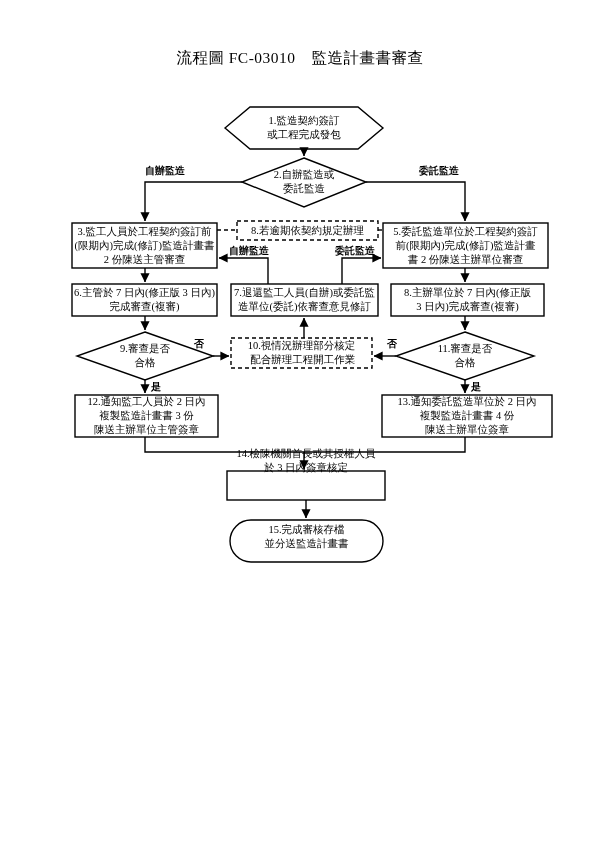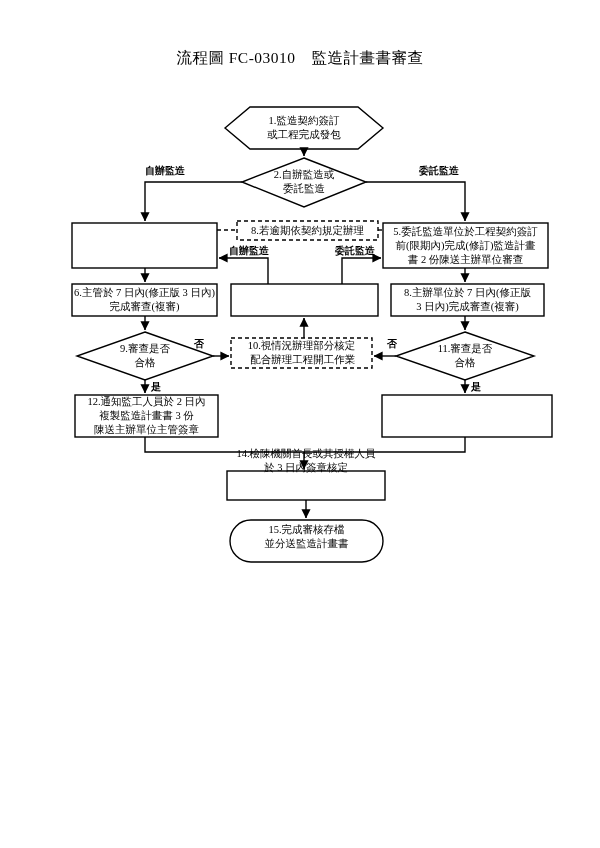--- a/index.html
+++ b/index.html
@@ -73,37 +73,45 @@
     <path d="M145,437 L145,452 L304,452"></path>
     <path d="M465,437 L465,452 L304,452"></path>
     <path d="M304,452 L304,469" marker-end="url(#arw)"></path>
     <path d="M306,500 L306,518" marker-end="url(#arw)"></path>
   </svg>
 
   <div class="node-text" style="left:233px;top:107px;width:142px;height:42px;">1.監造契約簽訂
 或工程完成發包</div>
   <div class="node-text" style="left:246px;top:159px;width:116px;height:46px;">2.自辦監造或
 委託監造</div>
+  <div class="node-text" style="left:73px;top:223px;width:143px;height:45px;">3.監工人員於工程契約簽訂前
+(限期內)完成(修訂)監造計畫書
+2 份陳送主管審查</div>
   <div class="node-text" style="left:238px;top:221px;width:139px;height:19px;">8.若逾期依契約規定辦理</div>
   <div class="node-text" style="left:384px;top:223px;width:163px;height:45px;">5.委託監造單位於工程契約簽訂
 前(限期內)完成(修訂)監造計畫
 書 2 份陳送主辦單位審查</div>
   <div class="node-text" style="left:73px;top:284px;width:143px;height:32px;">6.主管於 7 日內(修正版 3 日內)
 完成審查(複審)</div>
+  <div class="node-text" style="left:232px;top:284px;width:145px;height:32px;">7.退還監工人員(自辦)或委託監
+造單位(委託)依審查意見修訂</div>
   <div class="node-text" style="left:392px;top:284px;width:151px;height:32px;">8.主辦單位於 7 日內(修正版
 3 日內)完成審查(複審)</div>
   <div class="node-text" style="left:87px;top:332px;width:116px;height:48px;">9.審查是否
 合格</div>
   <div class="node-text" style="left:232px;top:338px;width:139px;height:30px;text-align:right;">10.視情況辦理部分核定
 配合辦理工程開工作業</div>
   <div class="node-text" style="left:407px;top:332px;width:116px;height:48px;">11.審查是否
 合格</div>
   <div class="node-text" style="left:76px;top:395px;width:141px;height:42px;">12.通知監工人員於 2 日內
 複製監造計畫書 3 份
 陳送主辦單位主管簽章</div>
+  <div class="node-text" style="left:383px;top:395px;width:168px;height:42px;">13.通知委託監造單位於 2 日內
+複製監造計畫書 4 份
+陳送主辦單位簽章</div>
   <div class="node-text" style="left:228px;top:446px;width:156px;height:29px;">14.檢陳機關首長或其授權人員
 於 3 日內簽章核定</div>
   <div class="node-text" style="left:231px;top:520px;width:151px;height:33px;">15.完成審核存檔
 並分送監造計畫書</div>
 
   <div class="flow-label" style="left:140px;top:164px;width:50px;text-align:center;">自辦監造</div>
   <div class="flow-label" style="left:414px;top:164px;width:50px;text-align:center;">委託監造</div>
   <div class="flow-label" style="left:224px;top:244px;width:50px;text-align:center;">自辦監造</div>
   <div class="flow-label" style="left:330px;top:244px;width:50px;text-align:center;">委託監造</div>
   <div class="flow-label" style="left:194px;top:337px;">否</div>

